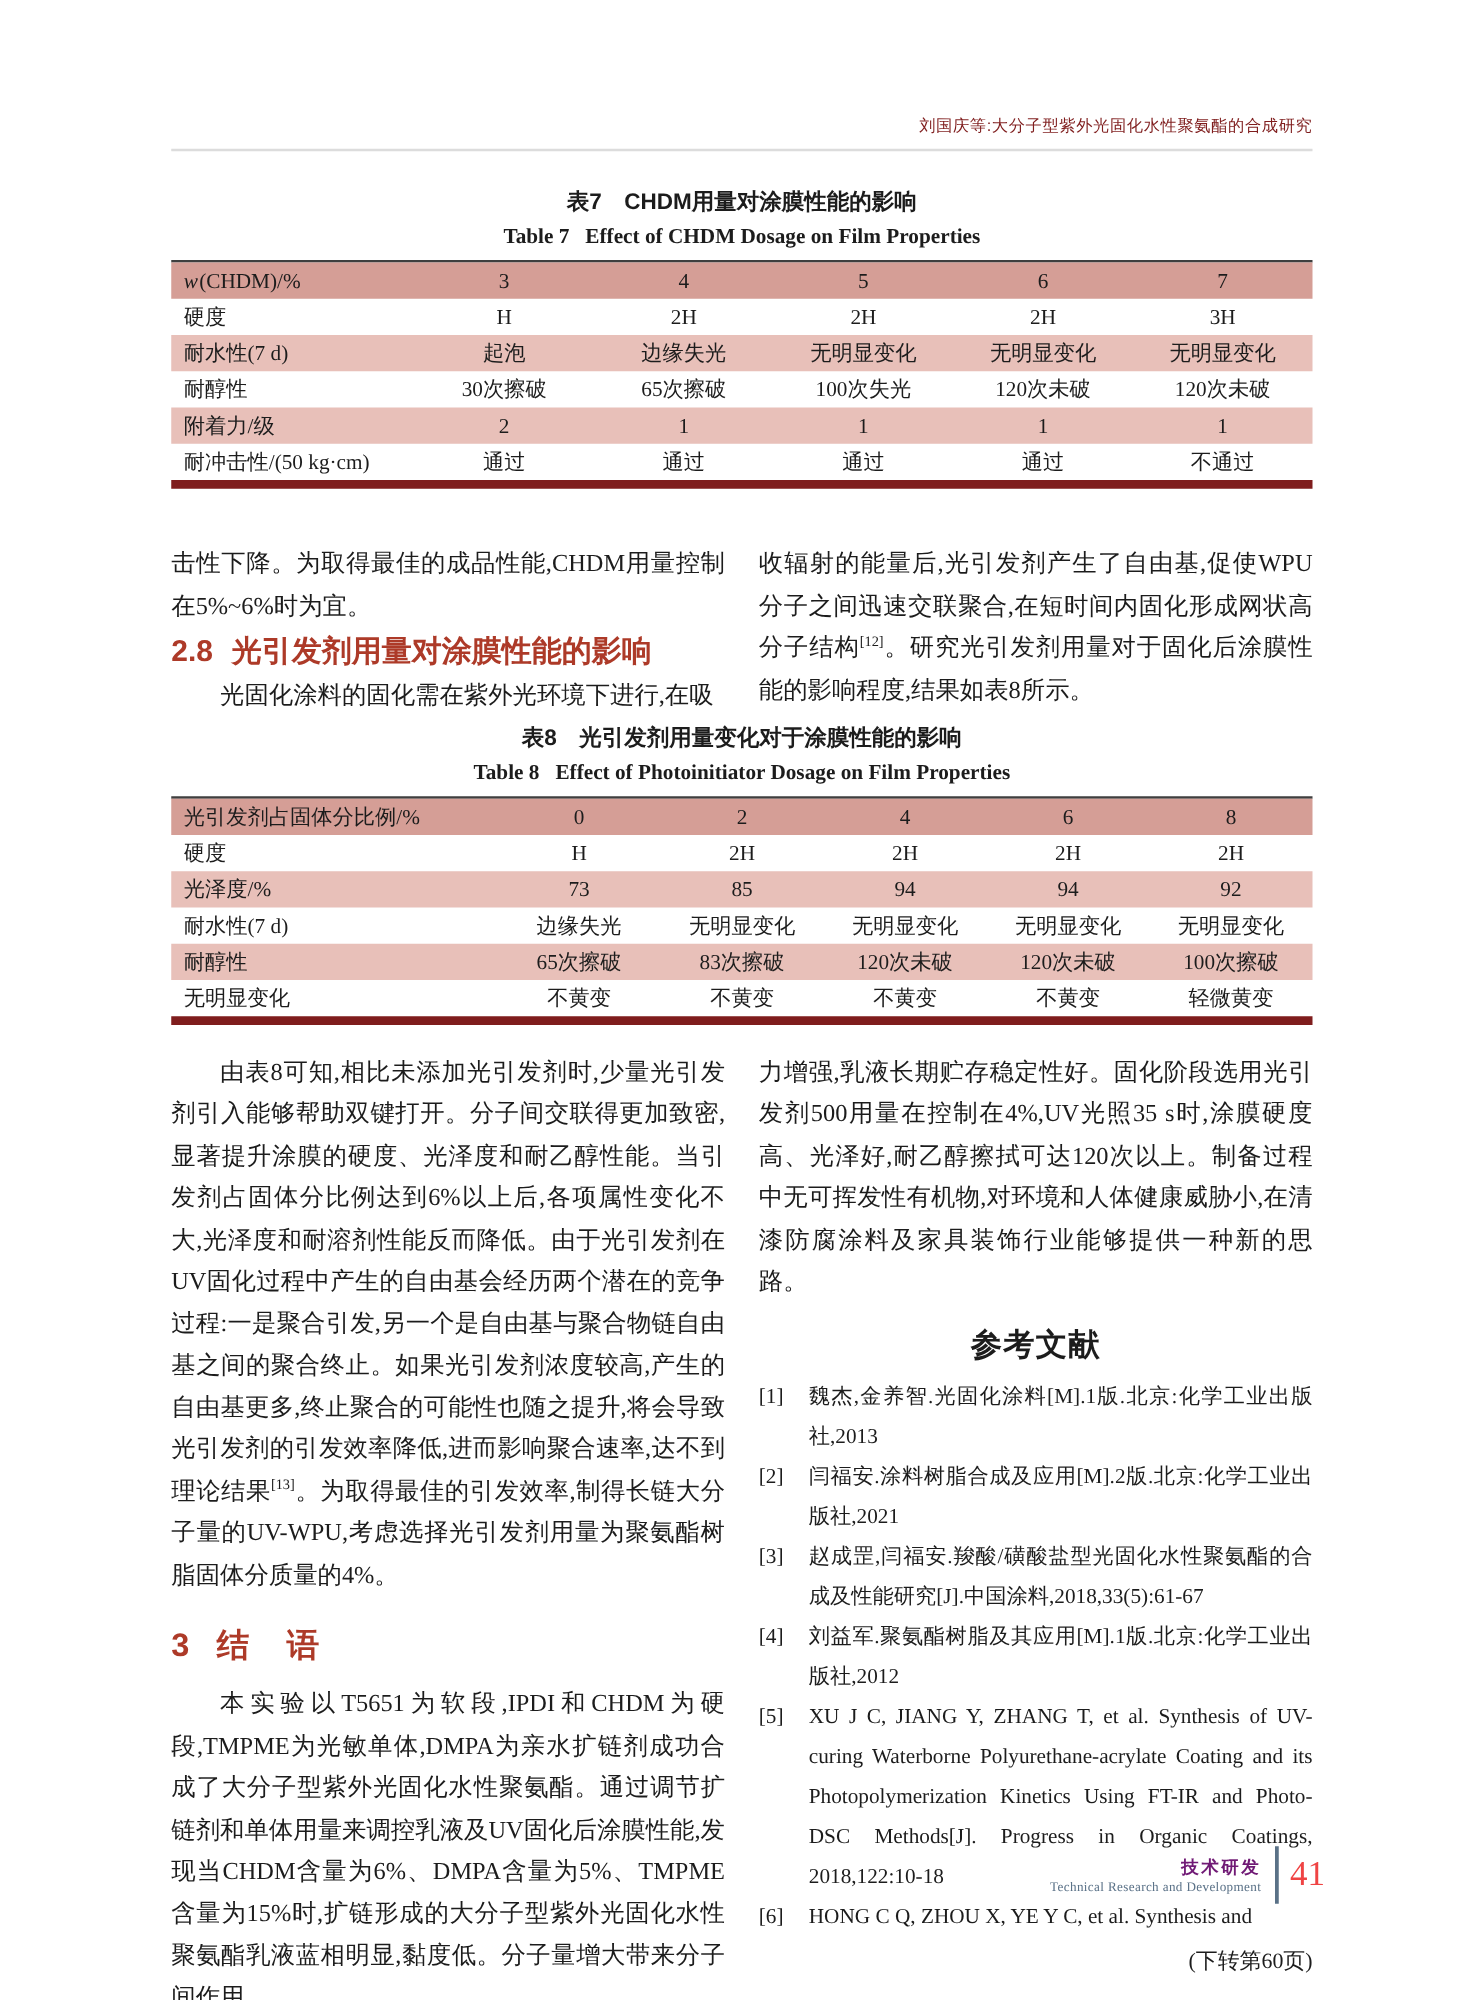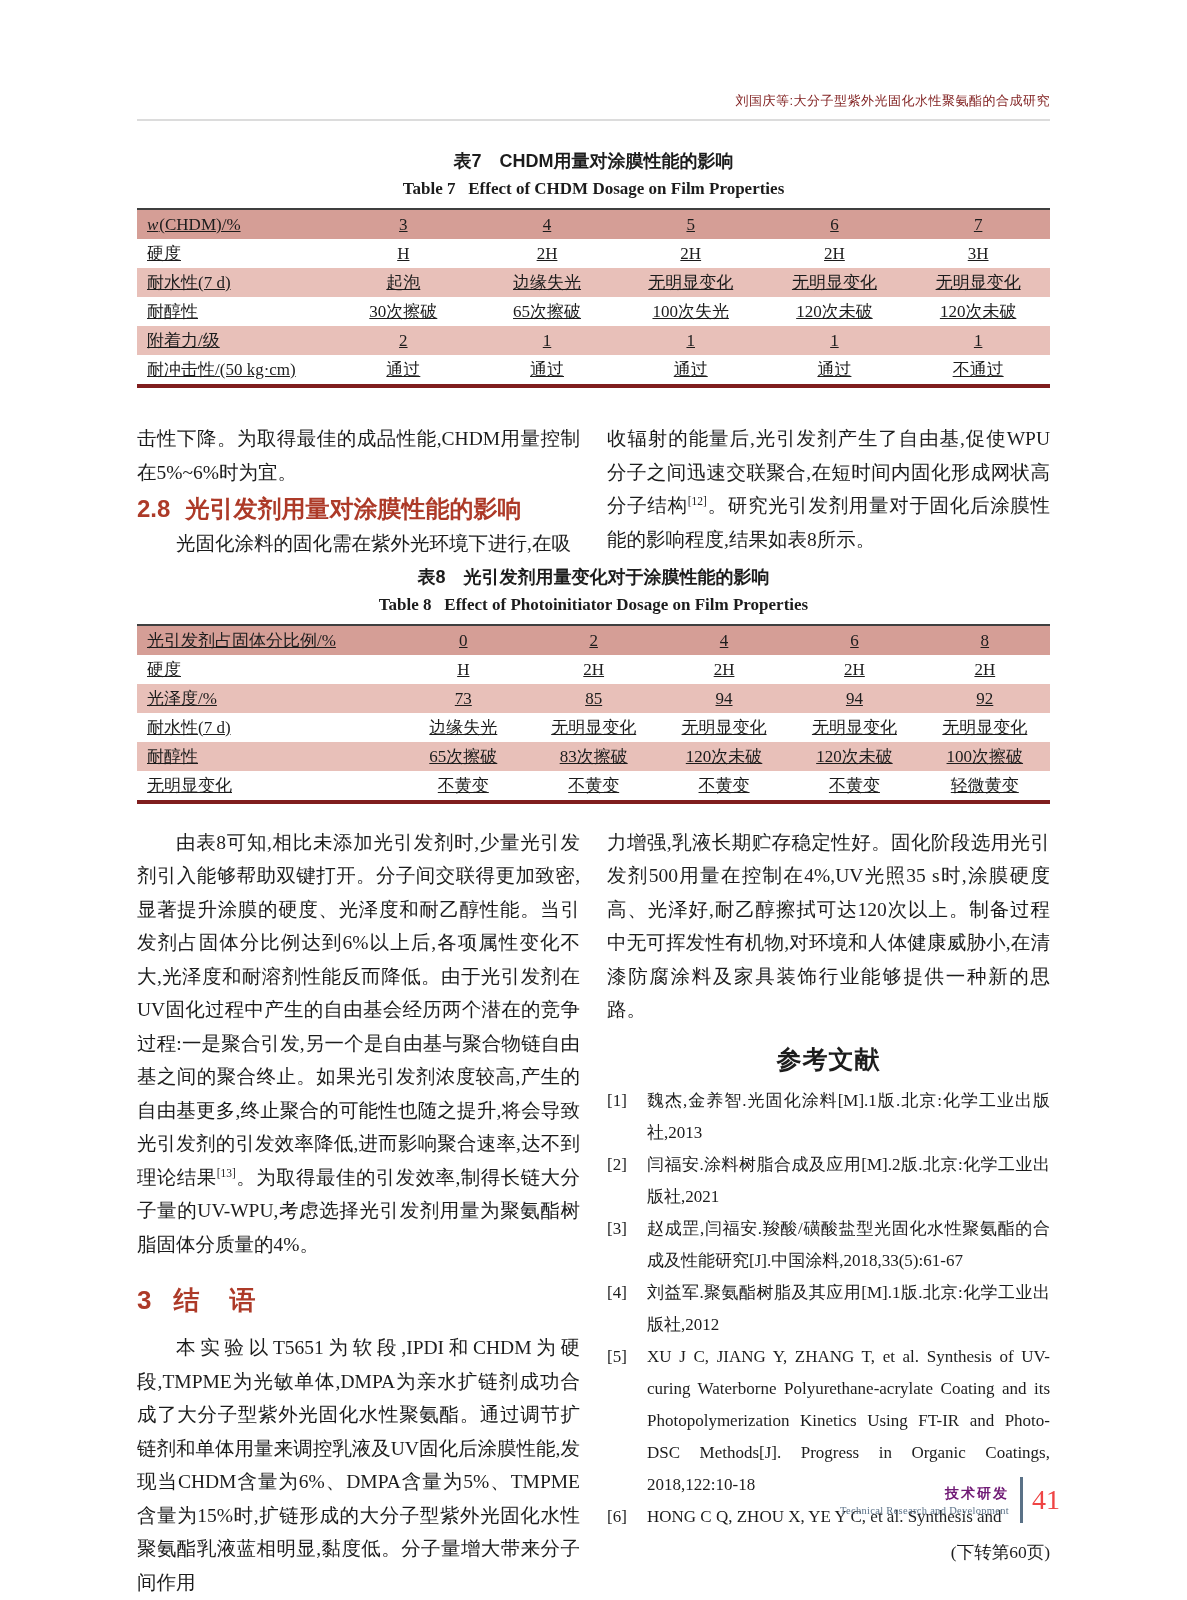--- a/index.html
+++ b/index.html
@@ -16,35 +16,35 @@
   .head-rule{height:2px;background:#dcdcdc;margin-top:9px;}
   
   .tbl-title-zh{
     text-align:center;font-weight:bold;font-size:18px;
     font-family:"Liberation Sans","DejaVu Sans",sans-serif;white-space:pre-wrap;
   }
   .t7-title-zh{margin-top:28px;}
   .t8-title-zh{margin-top:4px;}
   .tbl-title-en{text-align:center;font-weight:bold;font-size:17px;margin-top:6px;white-space:pre-wrap;}
   
-  .ptable{margin-top:9px;border-top:2px solid #3f3f3f;border-bottom:4px solid #7f1d1d;text-decoration:underline;}
+  .ptable{margin-top:9px;border-top:2px solid #3f3f3f;border-bottom:7px solid #7f1d1d;}
   .trow{display:flex;height:29px;line-height:29px;font-size:17px;}
   .rowbg-head{background:#d59e96;}
   .rowbg-stripe{background:#e8c0b9;}
   .tcell{text-align:center;}
   .tcell.label{text-align:left;padding-left:10px;box-sizing:border-box;}
   .t7 .tcell.label{flex:0 0 21.3%;}
   .t7 .tcell:not(.label){flex:1;}
   .t8 .tcell.label{flex:0 0 28.6%;}
   .t8 .tcell:not(.label){flex:1;}
   .tcell.label i{font-style:italic;margin-right:1px;}
   
   .twocol{display:flex;gap:27px;}
   .twocol .col{flex:1;min-width:0;}
-  .secA{margin-top:34px;}
+  .secA{margin-top:44px;}
   .secB{margin-top:22px;}
   p.body-p{font-size:19.5px;line-height:33.5px;text-align:justify;margin:0;}
   p.indent{text-indent:2em;}
   sup{font-size:11.5px;line-height:0;}
   .h28{
     color:#ad3a28;font-weight:bold;font-size:24px;line-height:30px;margin:5px 0 3px;
     font-family:"Liberation Sans","DejaVu Sans",sans-serif;
   }
   .h28 .num{margin-right:15px;}
   .h3{

